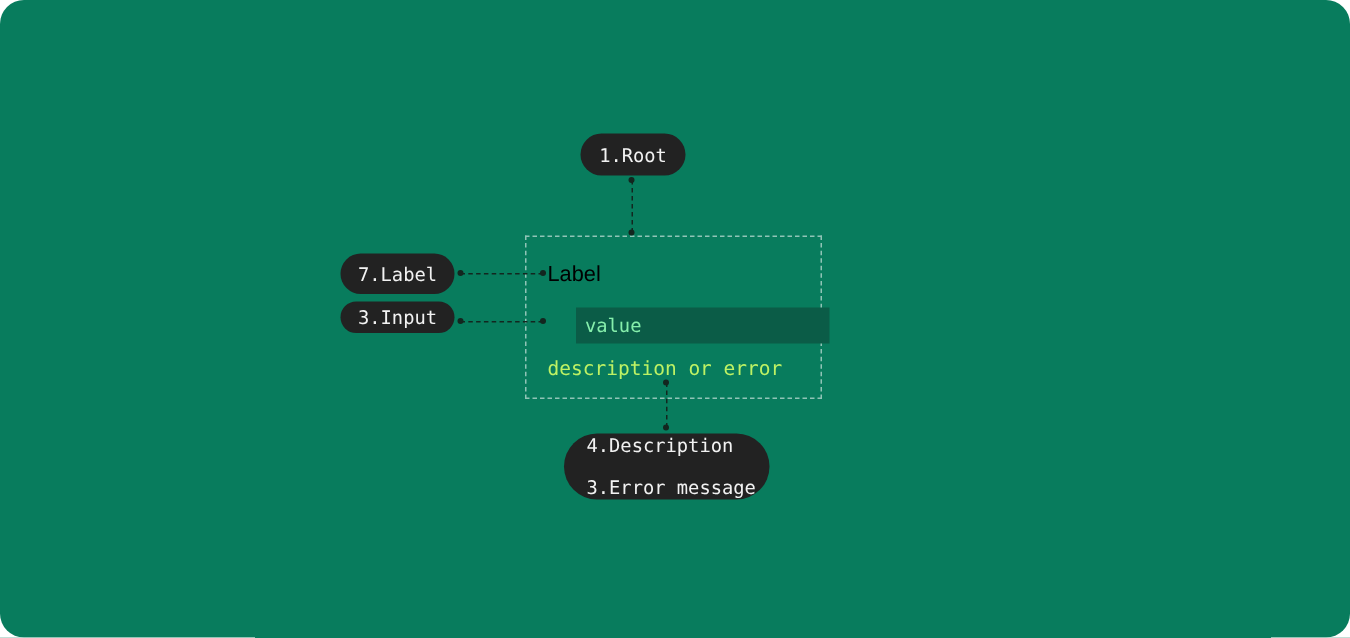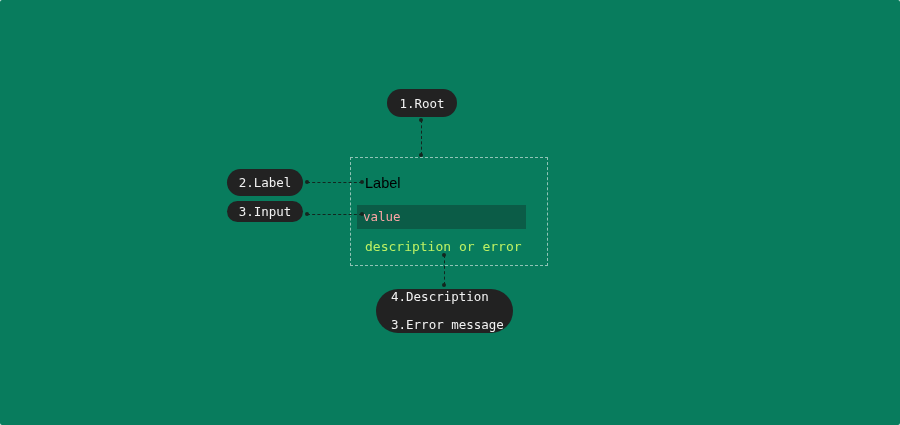--- a/index.html
+++ b/index.html
@@ -1,37 +1,37 @@
 <!DOCTYPE html>
 <html><head>
 <meta charset="utf-8">
 <style>
   html, body { margin:0; padding:0; background:#ffffff; }
-  .canvas { position:relative; width:900px; height:425px; background:#087c5d; border-radius:2px; overflow:hidden; font-family:"DejaVu Sans Mono", monospace; }
+  .canvas { position:relative; width:900px; height:425px; background:#087c5d; border-radius:16px; overflow:hidden; font-family:"DejaVu Sans Mono", monospace; }
   .pill { position:absolute; background:#222222; color:#f2f2f2; border-radius:16px; font-size:12.5px; display:flex; align-items:center; justify-content:center; white-space:pre; }
   .pill.multi { flex-direction:column; align-items:flex-start; padding-left:15px; border-radius:22px; line-height:16px;justify-content:space-between; }
   .box { position:absolute; left:350px; top:157px; width:198px; height:109px; border:1px dashed rgba(255,255,255,0.55); box-sizing:border-box; }
   .label-text { position:absolute; left:365px; top:175px; font-family:"Liberation Sans", sans-serif; font-size:14.5px; color:#000000; }
-  .input { position:absolute; left:357px; top:205px; width:169px; height:24px; background:#0b5c47; box-sizing:border-box; padding-left:6px; font-size:12.5px; color:#fca5a5; line-height:24px; }
+  .input { position:absolute; left:384px; top:205px; width:169px; height:24px; background:#0b5c47; box-sizing:border-box; padding-left:6px; font-size:12.5px; color:#86efac; line-height:24px; }
   .desc { position:absolute; left:365px; top:239px; font-size:13px; color:#bef264; }
   .hline { position:absolute; height:0; border-top:1px dashed #13261f; }
   .vline { position:absolute; width:0; border-left:1px dashed #13261f; }
   .dot { position:absolute; width:4px; height:4px; background:#13261f; border-radius:50%; }
 </style>
 </head>
 <body>
 
 <div class="canvas">
 
   <div class="pill" style="left:387px; top:89px; width:70px; height:28px;">
     <span>1.Root</span>
   </div>
 
   <div class="pill" style="left:227px; top:169px; width:76px; height:27px;">
-    <span>2.Label</span>
+    <span>7.Label</span>
   </div>
 
   <div class="pill" style="left:227px; top:201px; width:76px; height:21px;">
     <span>3.Input</span>
   </div>
 
   <div class="pill multi" style="left:376px; top:289px; width:137px; height:44px; box-sizing:border-box;">
     <span>4.Description</span>
     <span>3.Error message</span>
   </div>

